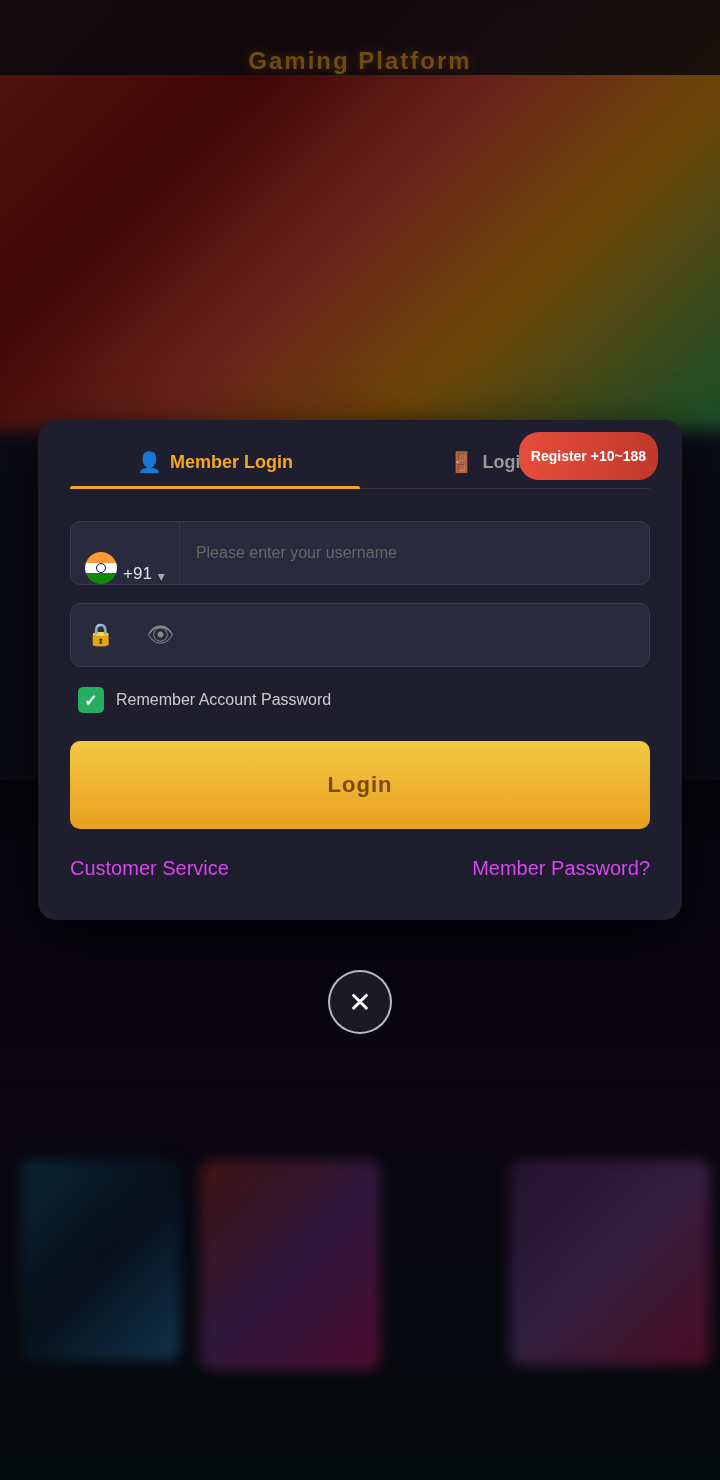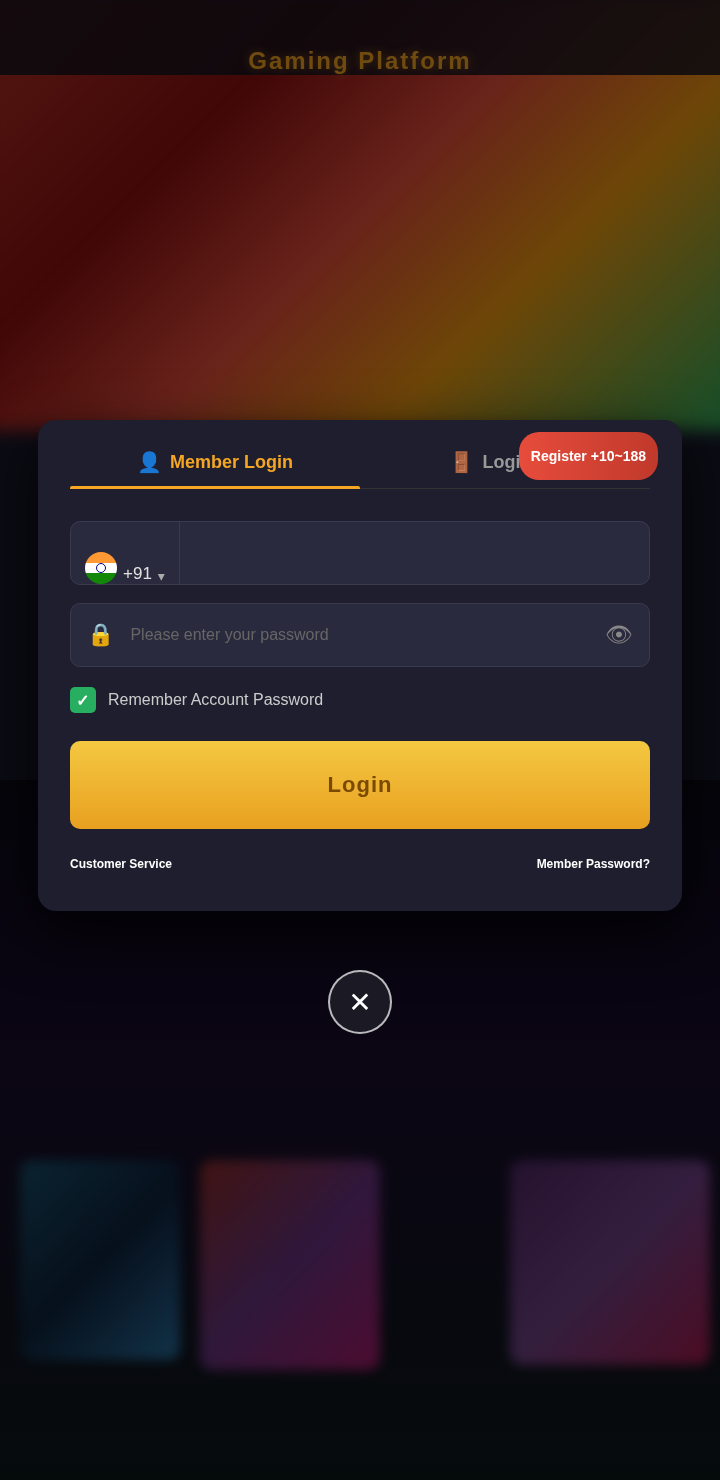--- a/index.html
+++ b/index.html
@@ -282,21 +282,21 @@
       color: #888;
       font-size: 22px;
       cursor: pointer;
     }
 
     
     .remember-row {
       display: flex;
       align-items: center;
       gap: 12px;
-      margin: 20px 0 28px;
+      margin: 20px 8px 28px;
     }
 
     .checkbox-green {
       width: 26px;
       height: 26px;
       background: #27ae60;
       border-radius: 5px;
       display: flex;
       align-items: center;
       justify-content: center;
@@ -332,23 +332,23 @@
     }
 
     
     .footer-links {
       display: flex;
       justify-content: space-between;
       align-items: center;
     }
 
     .footer-link {
-      color: #ffffff;
-      font-size: 12px;
-      font-weight: 700;
+      color: #d946ef;
+      font-size: 20px;
+      font-weight: 400;
       cursor: pointer;
       text-decoration: none;
     }
 
     
     .close-btn {
       position: absolute;
       top: 970px;
       left: 50%;
       transform: translateX(-50%);
@@ -412,28 +412,28 @@
           <div class="flag-top"></div>
           <div class="flag-mid">
             <div class="ashoka-wheel"></div>
           </div>
           <div class="flag-bot"></div>
         </div>
         <span class="country-code">+91</span>
         <span class="chevron-down">▾</span>
       </div>
 
+      <input type="text" class="text-input" placeholder="Please enter your username" style="">
     </div>
   </div>
 
   
   <div class="input-group">
     <div class="password-wrapper">
       <span class="lock-icon">🔒</span>
-      <input type="password" class="password-input" placeholder="Please enter your password" style="">
       <span class="eye-icon">👁</span>
     </div>
   </div>
 
   
   <div class="remember-row">
     <div class="checkbox-green"></div>
     <span class="remember-label">Remember Account Password</span>
   </div>
 

